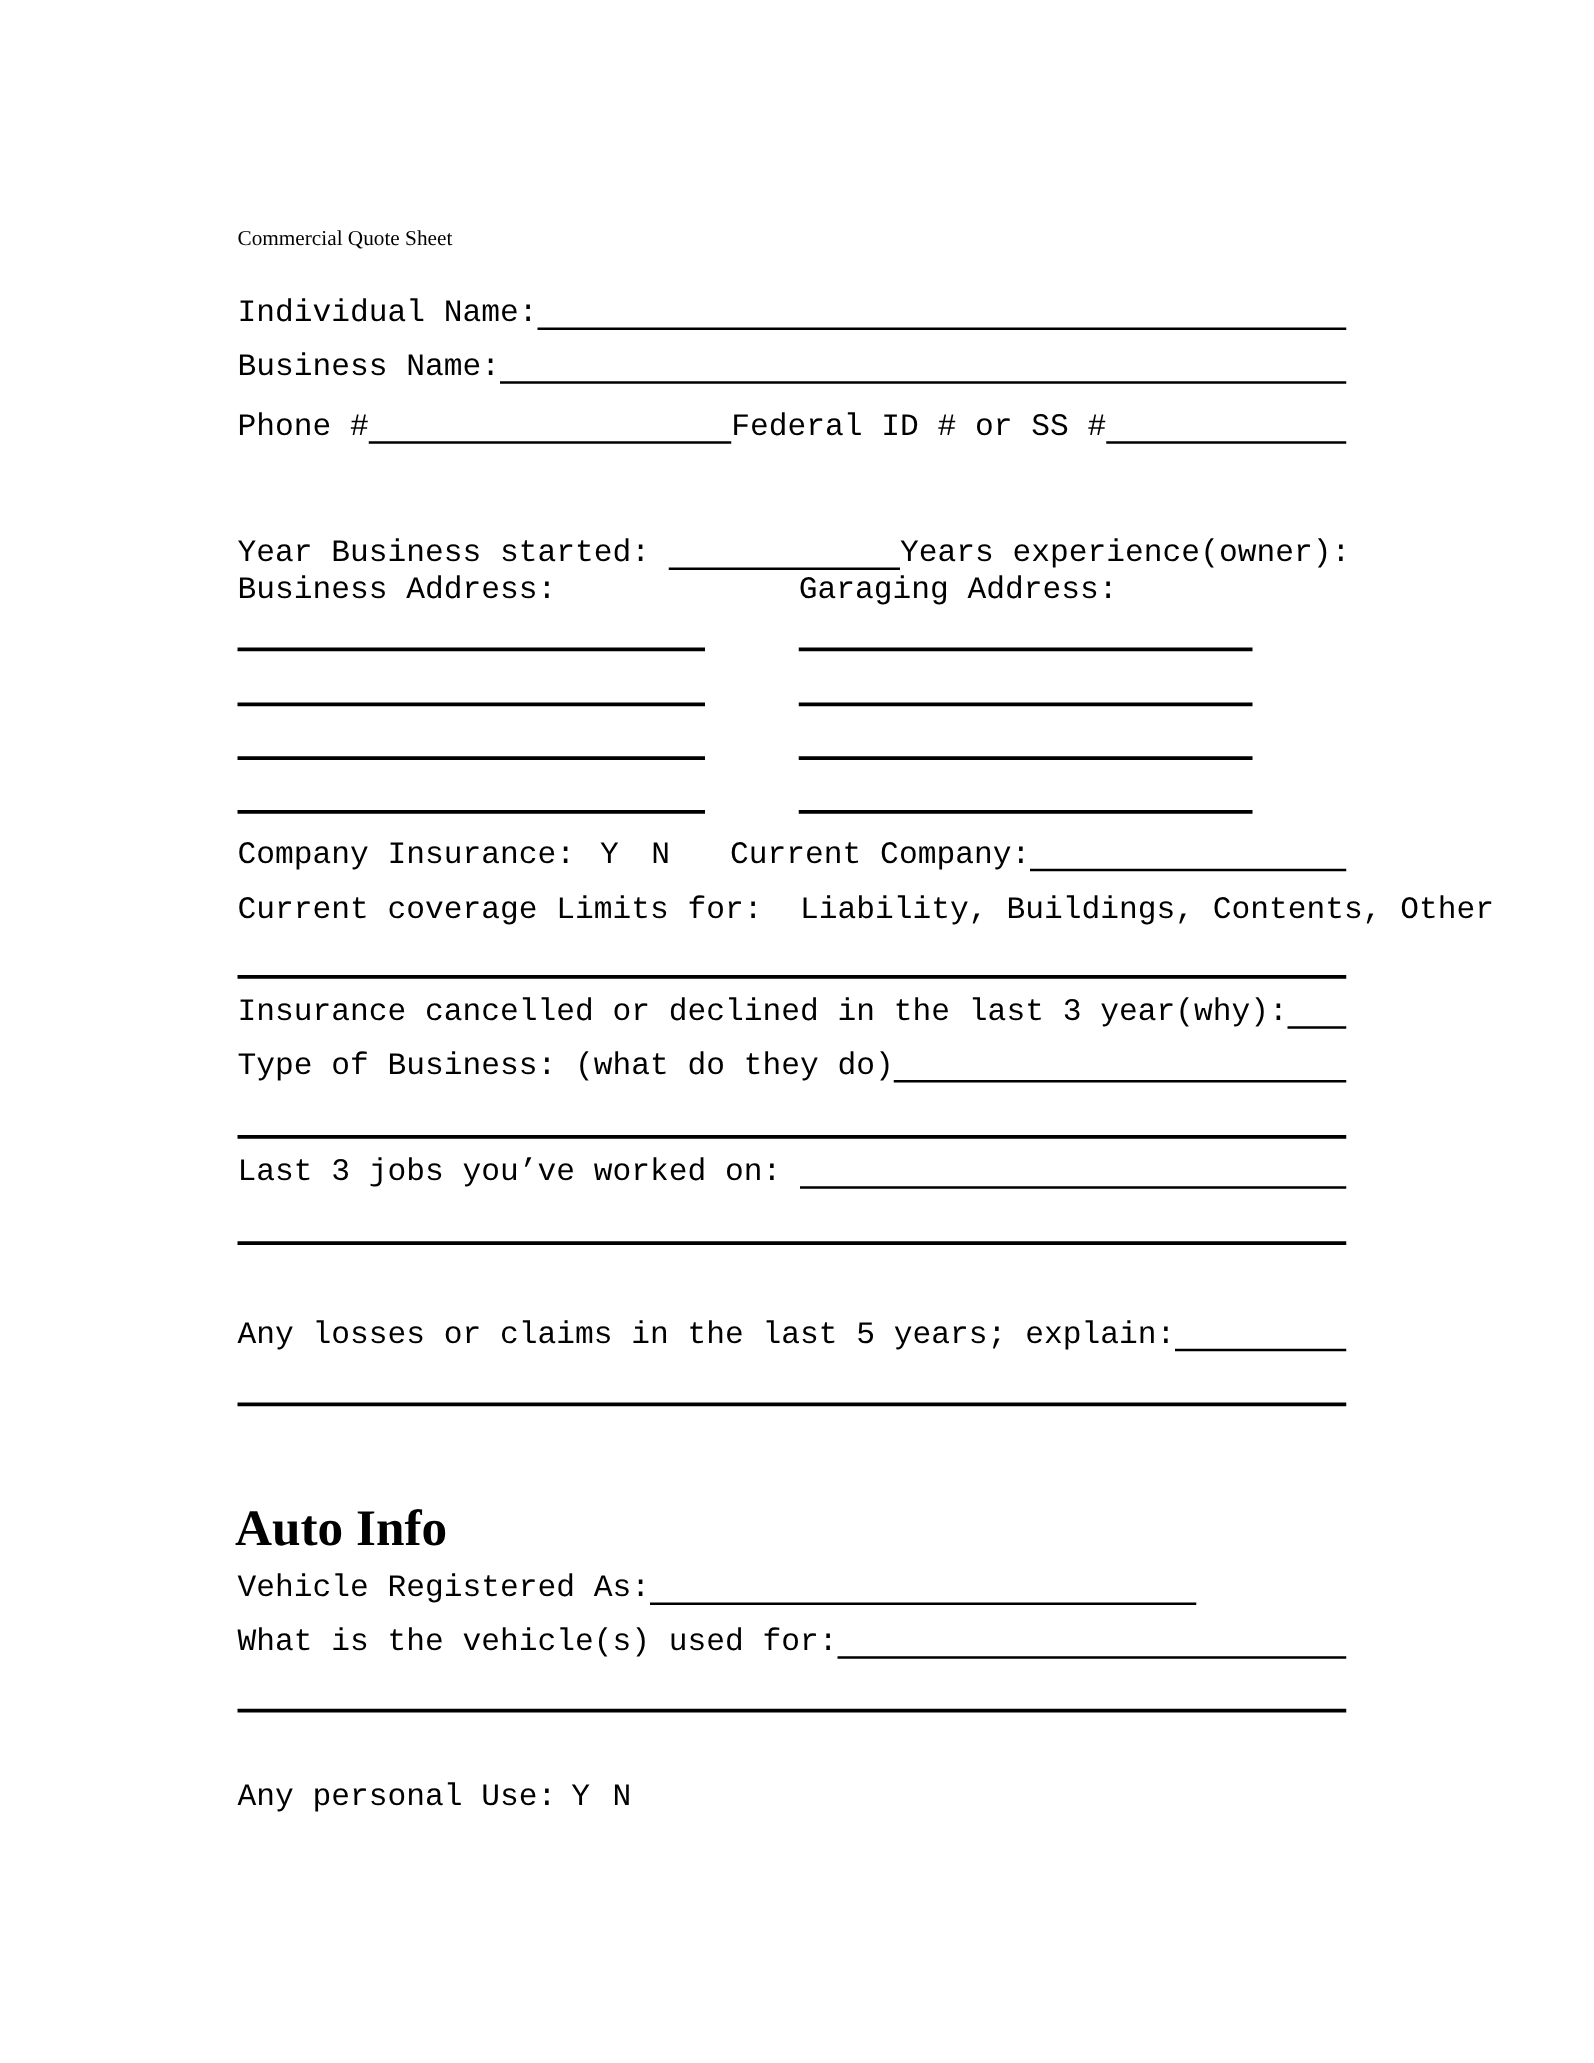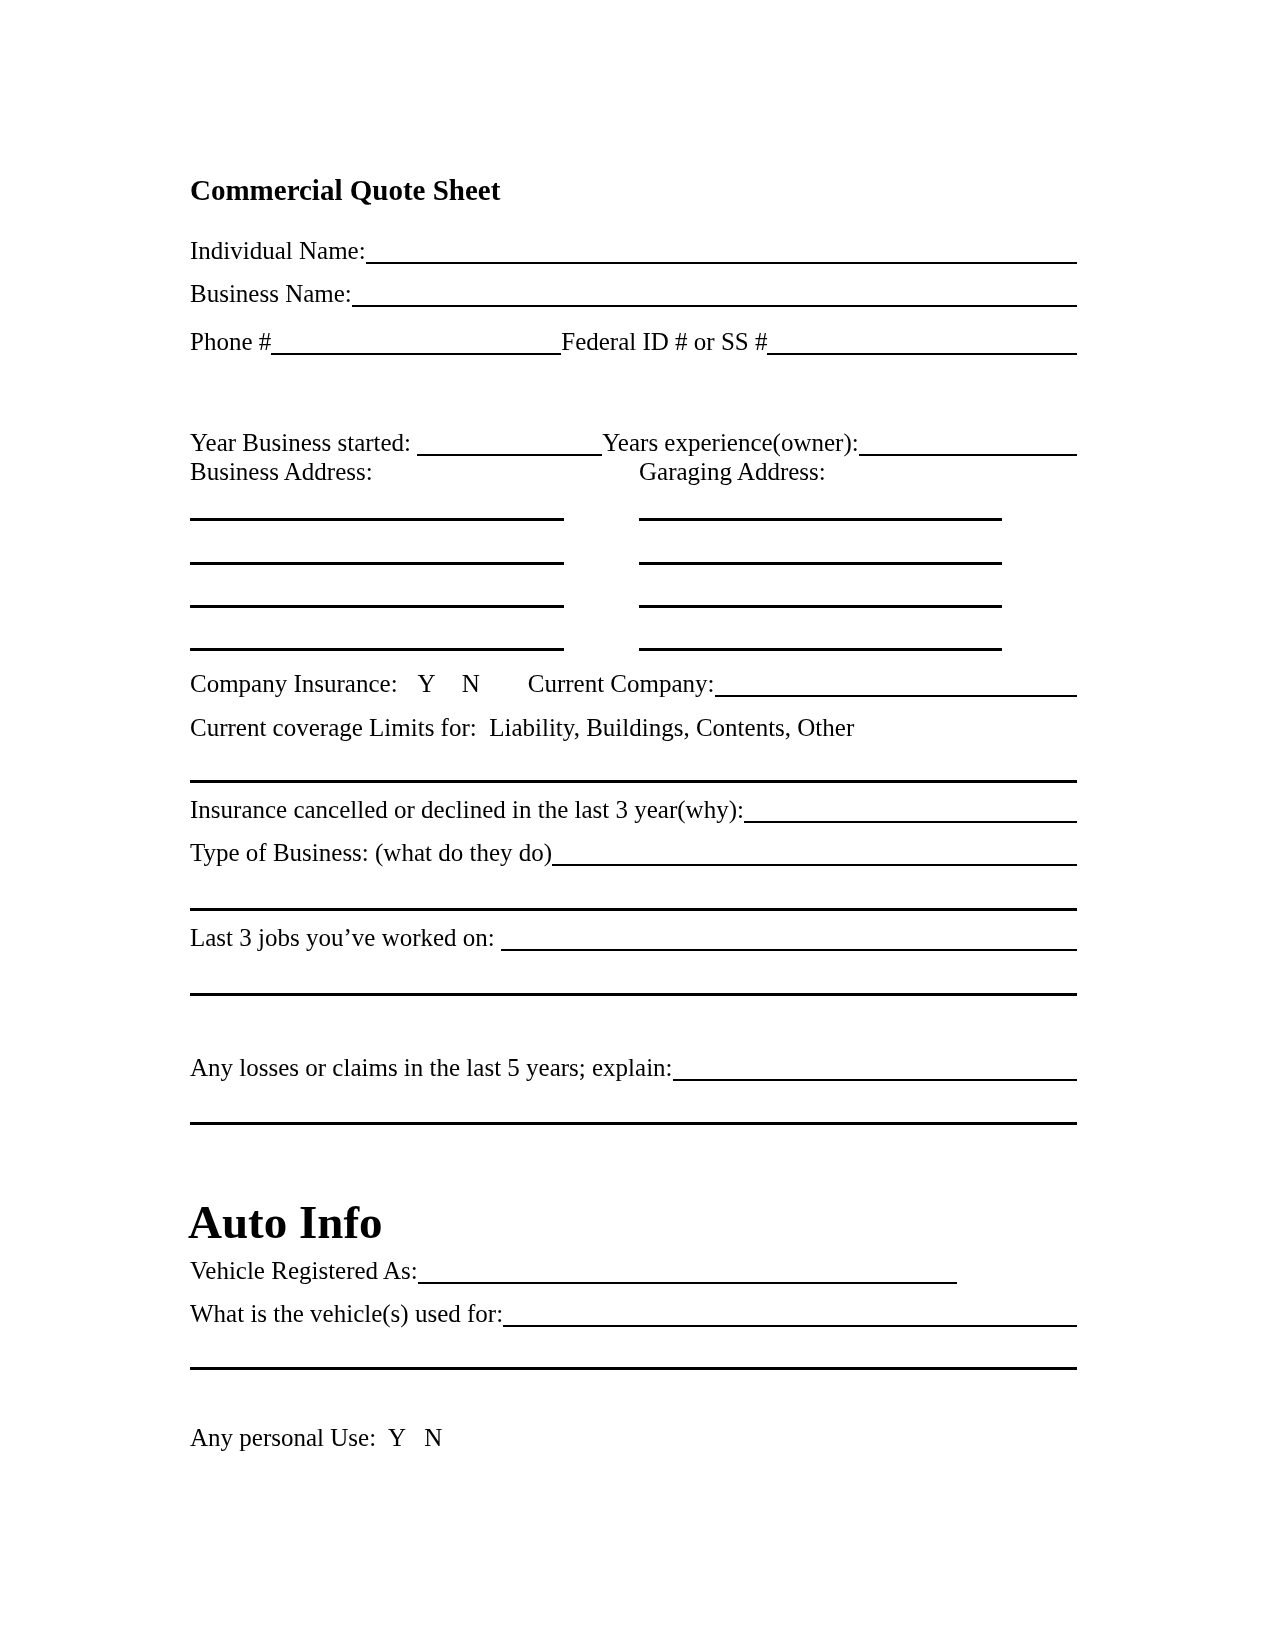--- a/index.html
+++ b/index.html
@@ -18,33 +18,34 @@
   }
   .row {
     position: absolute;
     left: 190px;
     width: 887px;
     display: flex;
     align-items: flex-start;
     font-size: 25px;
     line-height: 33px;
     white-space: pre;
+    font-family: Liberation Mono, monospace;
   }
   .lbl { white-space: pre; flex: 0 0 auto; }
   .title-row {
     position: absolute;
     left: 190px;
-    font-size: 29px;
+    font-size: 17px;
     line-height: 33px;
-    font-weight: bold;
+    font-weight: normal;
   }
   .section-heading {
     position: absolute;
     left: 188px;
-    font-size: 47px;
+    font-size: 41px;
     line-height: 44px;
     font-weight: bold;
   }
   .blank {
     height: 28px;
     border-bottom: 2px solid #000000;
   }
   .fill { flex: 1 1 auto; }
   .hline {
     position: absolute;

